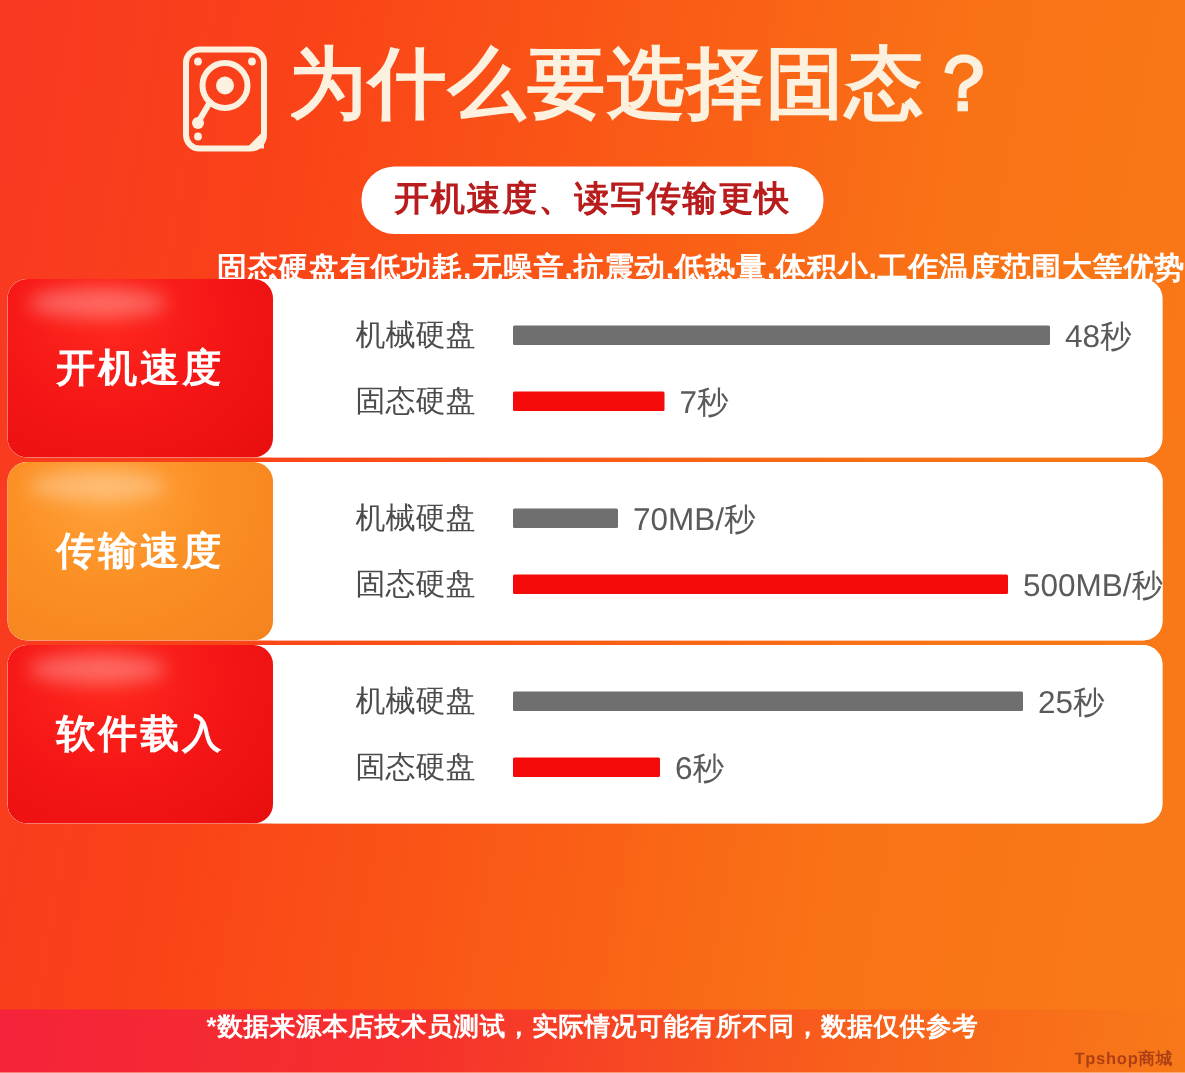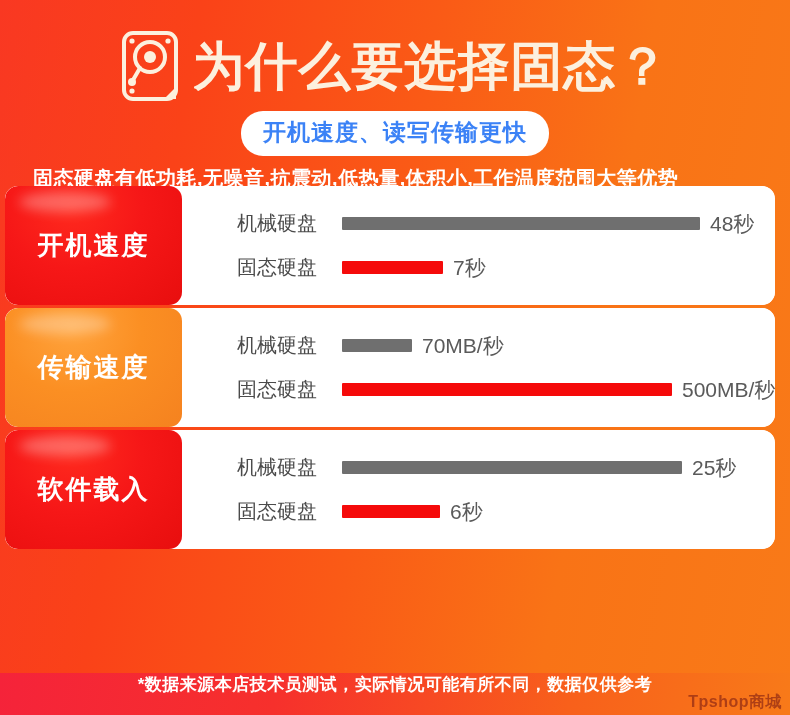--- a/index.html
+++ b/index.html
@@ -7,35 +7,35 @@
   body {
     font-family:"Liberation Sans","DejaVu Sans",sans-serif;
     background:linear-gradient(100deg,#F93822 0%,#FA4218 22%,#FA5A16 48%,#F97316 72%,#F97A18 100%);
     overflow:hidden;
     position:relative;
   }
 
   
   .header { height:186px; position:relative; }
   .headline-row {
-    display:flex; align-items:center; justify-content:center;
+    display:flex; justify-content:center;
     gap:14px; padding-top:30px;
   }
   .hdd-icon { width:58px; height:72px; flex:0 0 auto; }
   .headline {
     font-size:52px; font-weight:bold; color:#FCF0DE;
     letter-spacing:1px; line-height:1; white-space:nowrap;
   }
   .pill-row { display:flex; justify-content:center; margin-top:9px; }
   .pill {
-    background:#FFFFFF; color:#3b82f6; font-weight:bold;
+    background:#FFFFFF; color:#b91c1c; font-weight:bold;
     font-size:23px; letter-spacing:1px;
     padding:6px 22px 8px; border-radius:22px; white-space:nowrap;
   }
-  .subtext-row { display:flex; justify-content:flex-start; margin-top:9px;margin-left:33px; }
+  .subtext-row { display:flex; justify-content:flex-end; margin-top:9px;margin-left:33px; }
   .subtext {
     color:#FFFFFF; font-size:20px; font-weight:bold;
     letter-spacing:0.5px; white-space:nowrap;
   }
 
   
   .cards { position:absolute; left:5px; top:186px; width:770px; }
   .card {
     display:flex; height:119px; margin-bottom:3px;
     border-radius:13px; overflow:hidden; background:#FFFFFF;
@@ -95,21 +95,21 @@
     position:absolute; left:0; top:673px; width:790px; height:42px;
     background:linear-gradient(100deg,#F5233A 0%,#F6302C 35%,#F8601B 72%,#F87A19 100%);
     display:flex; justify-content:center;
   }
   .footer-text {
     color:#FFFFFF; font-size:17px; font-weight:bold;
     letter-spacing:0.5px; white-space:nowrap;
   }
   .watermark {
     position:absolute; right:8px; bottom:2px;
-    color:rgba(150,45,20,0.75); font-size:16px; font-weight:bold;
+    color:rgba(150,45,20,0.75); font-size:11px; font-weight:bold;
     letter-spacing:0.5px; white-space:nowrap;
   }
 </style>
 </head>
 <body>
 
 <div class="header">
   <div class="headline-row">
     <span class="hdd-icon">
       <svg viewBox="0 0 58 72" width="58" height="72">

